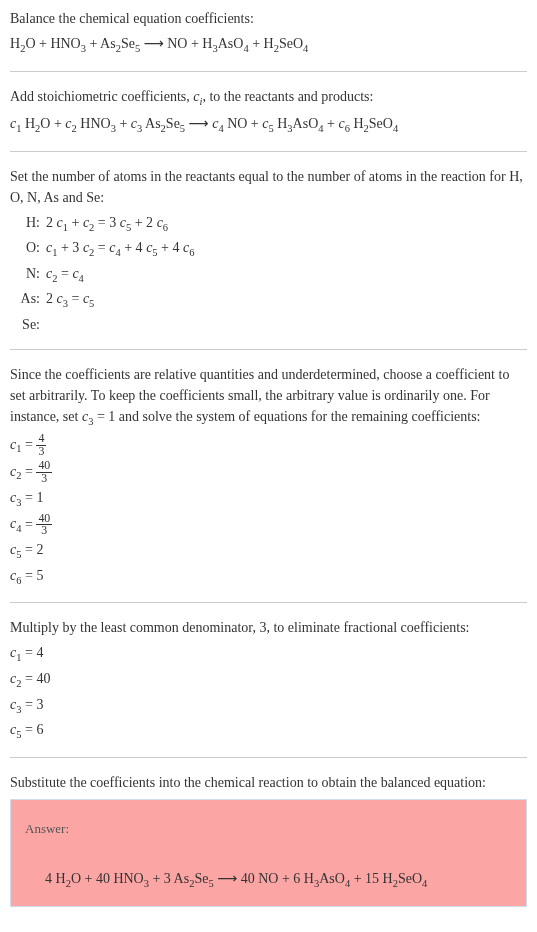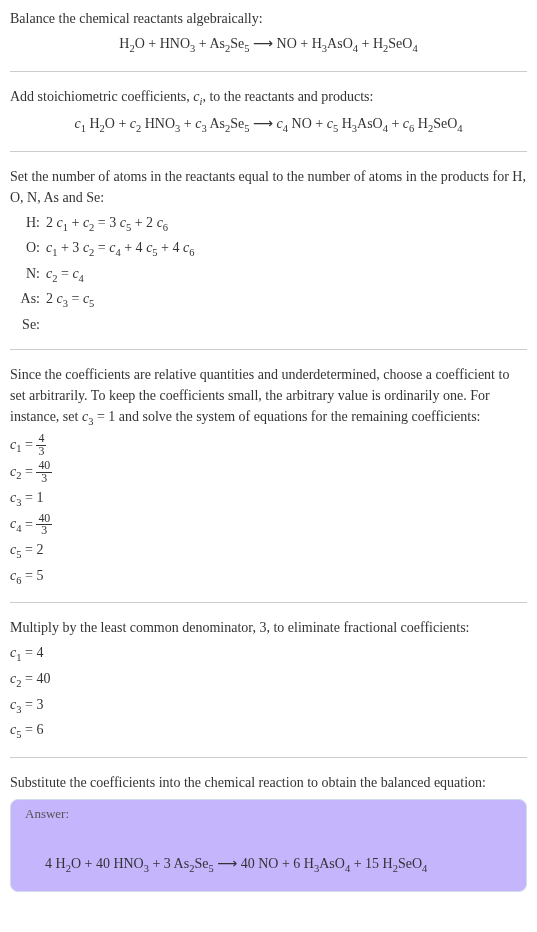--- a/index.html
+++ b/index.html
@@ -20,21 +20,20 @@
       margin-bottom: 14px;
     }
     .divider {
       border: none;
       border-top: 1px solid #ccc;
       margin: 14px 0;
     }
     .equation-line {
       font-family: Georgia, serif;
       margin: 4px 0;
-      text-align: center;
     }
     sub {
       font-size: 0.75em;
       vertical-align: sub;
     }
     .italic {
       font-style: italic;
       margin-top: 8px;
     }
     .atom-grid {
@@ -63,63 +62,63 @@
     .frac .num {
       display: block;
       border-bottom: 1px solid #333;
       padding: 0 2px;
     }
     .frac .den {
       display: block;
       padding: 0 2px;
     }
     .answer-box {
-      background: #c4b5fd;
+      background: #fca5a5;
       border: 1px solid #cfdceb;
-      border-radius: 8px;
-      padding: 4px 14px 14px;
+      border-radius: 0;
+      padding: 19px 14px 14px;
       margin-top: 6px;
     }
     .answer-label {
       font-size: 13px;
       color: #555;
       margin-bottom: 8px;
     }
     .answer-equation {
       padding-left: 20px;
       font-size: 14px;
       margin-top: 30px;
     }
     .arrow {
       font-family: Arial, sans-serif;
     }
   </style>
 </head>
 <body>
 
 <div class="section">
-  <div>Balance the chemical reactants algebraically:</div>
+  <div>Balance the chemical equation coefficients:</div>
   <div class="equation-line">
     H<sub>2</sub>O + HNO<sub>3</sub> + As<sub>2</sub>Se<sub>5</sub> <span class="arrow">⟶</span> NO + H<sub>3</sub>AsO<sub>4</sub> + H<sub>2</sub>SeO<sub>4</sub>
   </div>
 </div>
 
 <hr class="divider">
 
 <div class="section">
   <div>Add stoichiometric coefficients, <span class="italic">c<sub>i</sub></span>, to the reactants and products:</div>
   <div class="equation-line">
     <span class="italic">c</span><sub>1</sub> H<sub>2</sub>O + <span class="italic">c</span><sub>2</sub> HNO<sub>3</sub> + <span class="italic">c</span><sub>3</sub> As<sub>2</sub>Se<sub>5</sub> <span class="arrow">⟶</span> <span class="italic">c</span><sub>4</sub> NO + <span class="italic">c</span><sub>5</sub> H<sub>3</sub>AsO<sub>4</sub> + <span class="italic">c</span><sub>6</sub> H<sub>2</sub>SeO<sub>4</sub>
   </div>
 </div>
 
 <hr class="divider">
 
 <div class="section">
-  <div>Set the number of atoms in the reactants equal to the number of atoms in the products for H, O, N, As and Se:</div>
+  <div>Set the number of atoms in the reactants equal to the number of atoms in the reaction for H, O, N, As and Se:</div>
   <div class="atom-grid">
     <div class="atom-label">H:</div>
     <div>2 <span class="italic">c</span><sub>1</sub> + <span class="italic">c</span><sub>2</sub> = 3 <span class="italic">c</span><sub>5</sub> + 2 <span class="italic">c</span><sub>6</sub></div>
     <div class="atom-label">O:</div>
     <div><span class="italic">c</span><sub>1</sub> + 3 <span class="italic">c</span><sub>2</sub> = <span class="italic">c</span><sub>4</sub> + 4 <span class="italic">c</span><sub>5</sub> + 4 <span class="italic">c</span><sub>6</sub></div>
     <div class="atom-label">N:</div>
     <div><span class="italic">c</span><sub>2</sub> = <span class="italic">c</span><sub>4</sub></div>
     <div class="atom-label">As:</div>
     <div>2 <span class="italic">c</span><sub>3</sub> = <span class="italic">c</span><sub>5</sub></div>
     <div class="atom-label">Se:</div>

